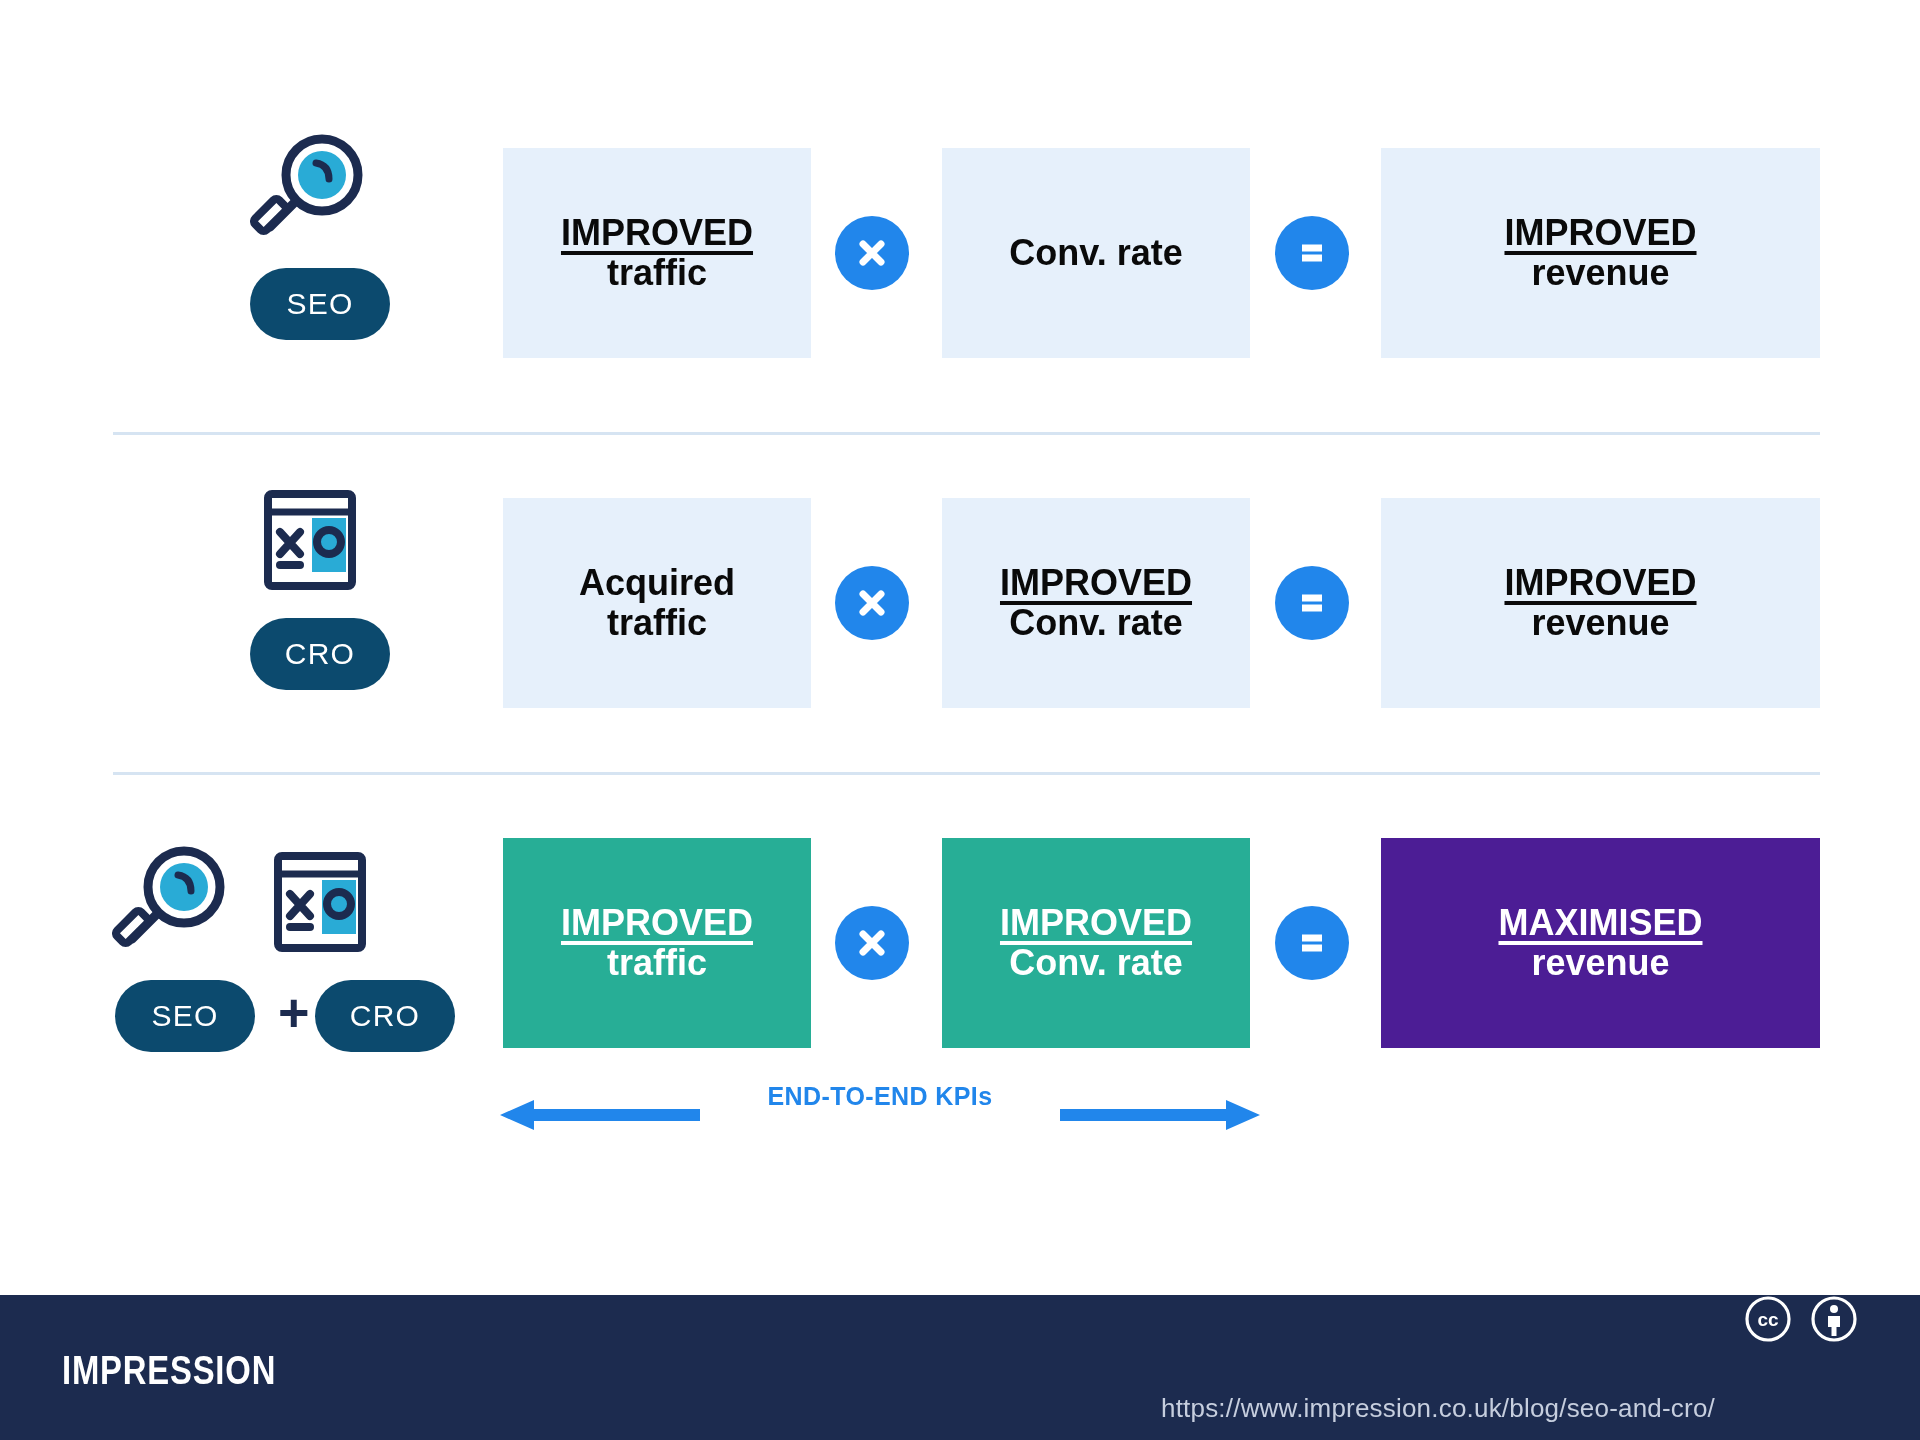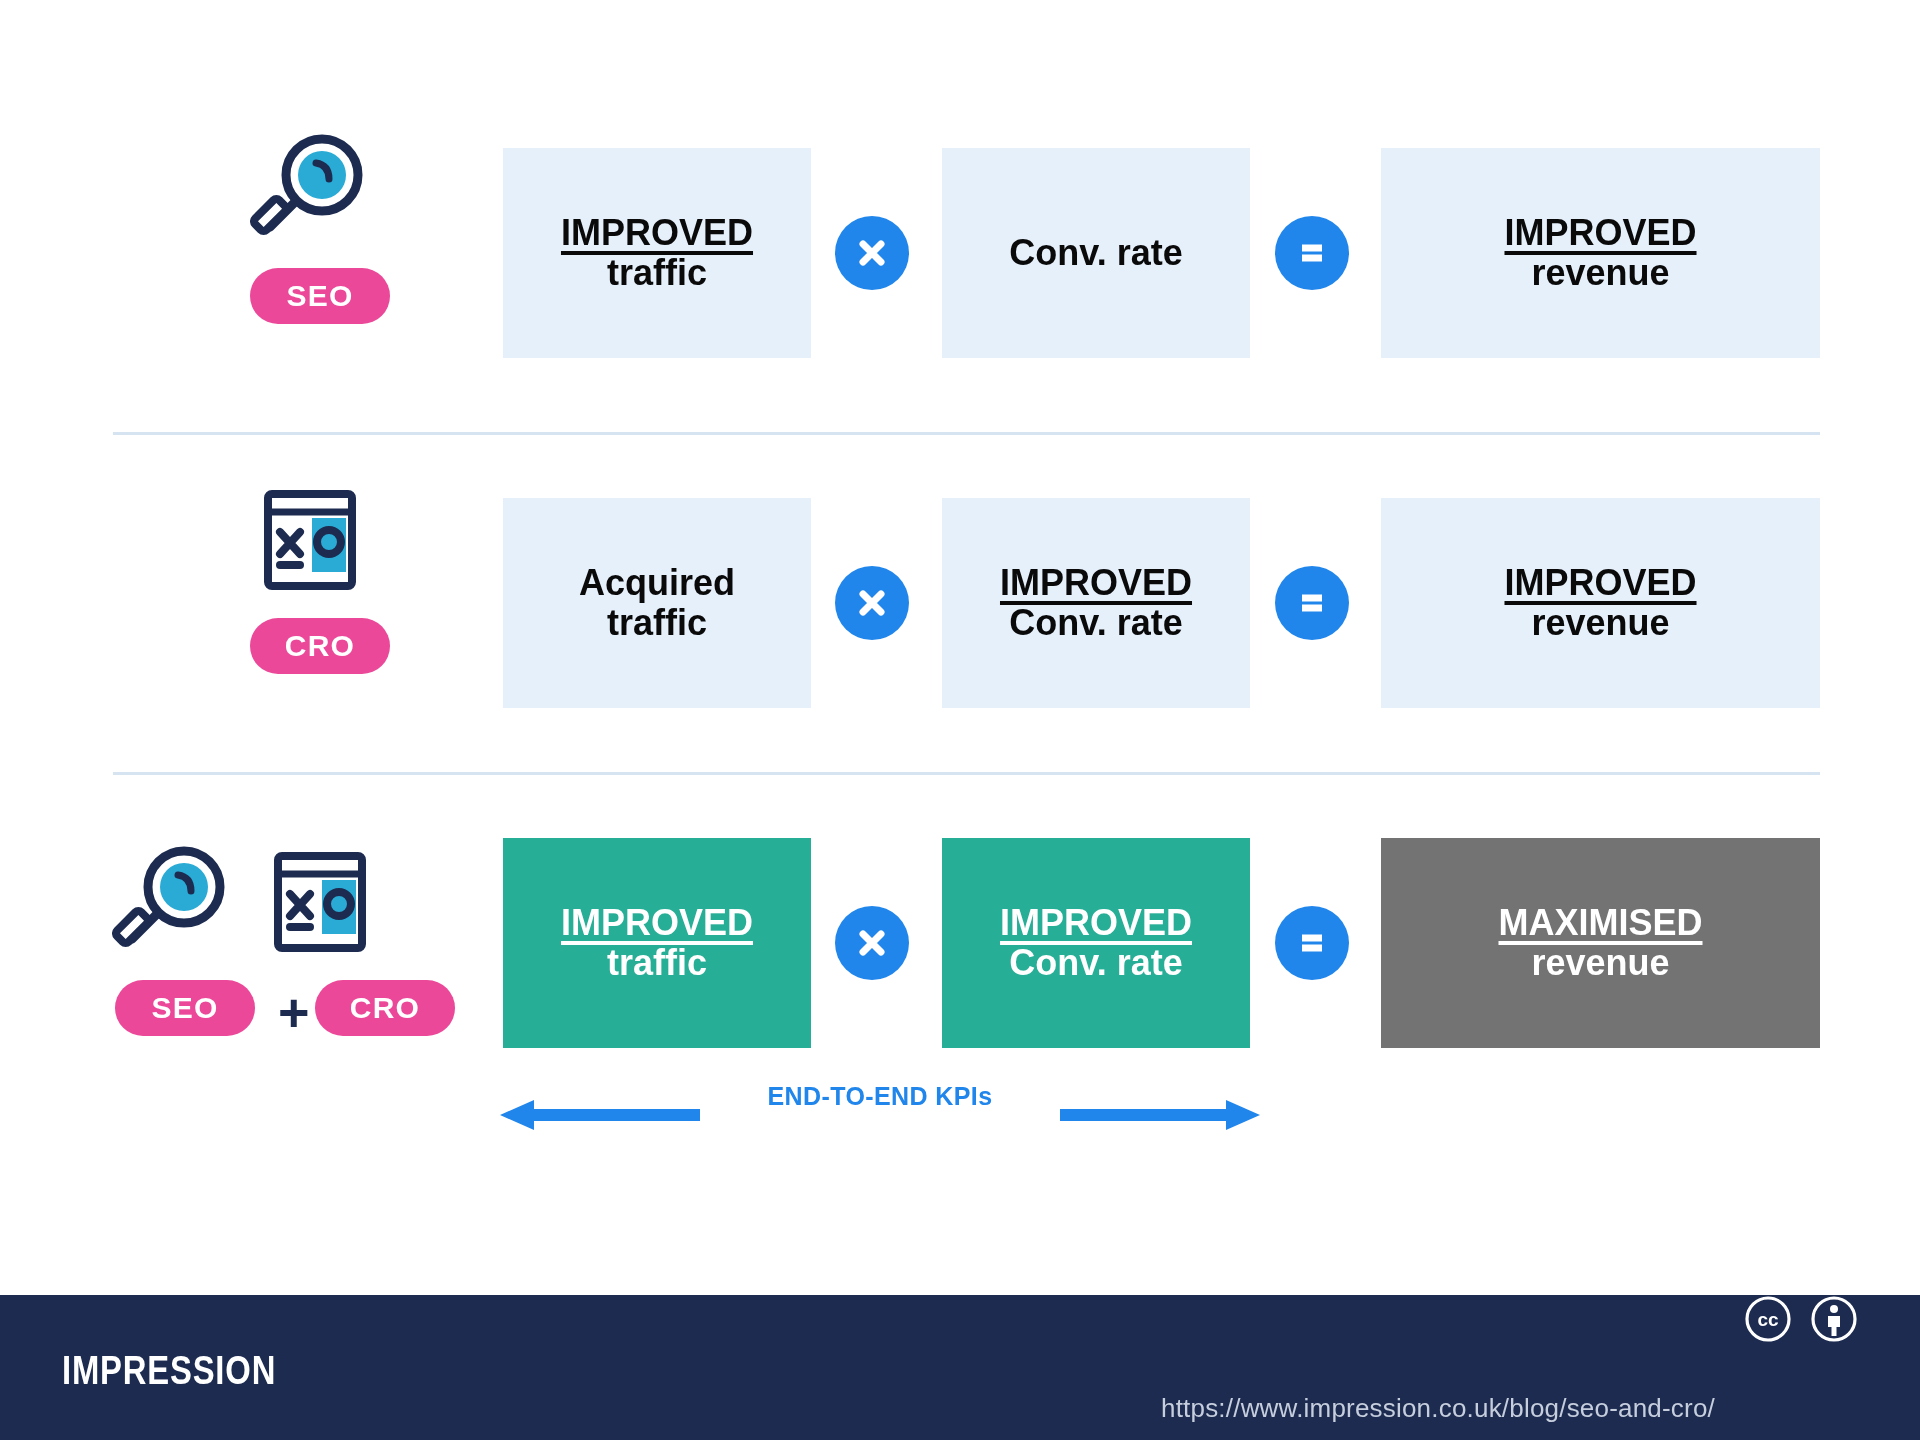--- a/index.html
+++ b/index.html
@@ -46,30 +46,30 @@
   }
 
   .icon-slot {
     position: absolute;
     width: 120px;
     height: 120px;
   }
 
   .pill {
     position: absolute;
-    background: #ec4899;
+    background: #0c4a6e;
     border-radius: 999px;
     color: #ffffff;
-    font-weight: 700;
+    font-weight: 400;
     font-size: 30px;
     letter-spacing: 1.2px;
     display: flex;
     align-items: center;
     justify-content: center;
-    height: 56px;
+    height: 72px;
     width: 140px;
   }
 
   .plus-sign {
     position: absolute;
     color: #1C2B4F;
     font-size: 54px;
     font-weight: 700;
     line-height: 1;
   }
@@ -80,21 +80,21 @@
     display: flex;
     flex-direction: column;
     align-items: center;
     justify-content: center;
     text-align: center;
     box-sizing: border-box;
     padding: 6px 4px;
   }
   .eq-box.blue  { background: #E6F0FB; color: #0A0A0A; }
   .eq-box.green { background: #27AE96; color: #ffffff; }
-  .eq-box.red   { background: #737373; color: #ffffff; }
+  .eq-box.red   { background: #4c1d95; color: #ffffff; }
 
   .eq-line1 {
     font-size: 36px;
     font-weight: 700;
     line-height: 1.12;
     white-space: nowrap;
   }
   .eq-line1.underlined {
     text-decoration: underline;
     text-decoration-thickness: 4px;

